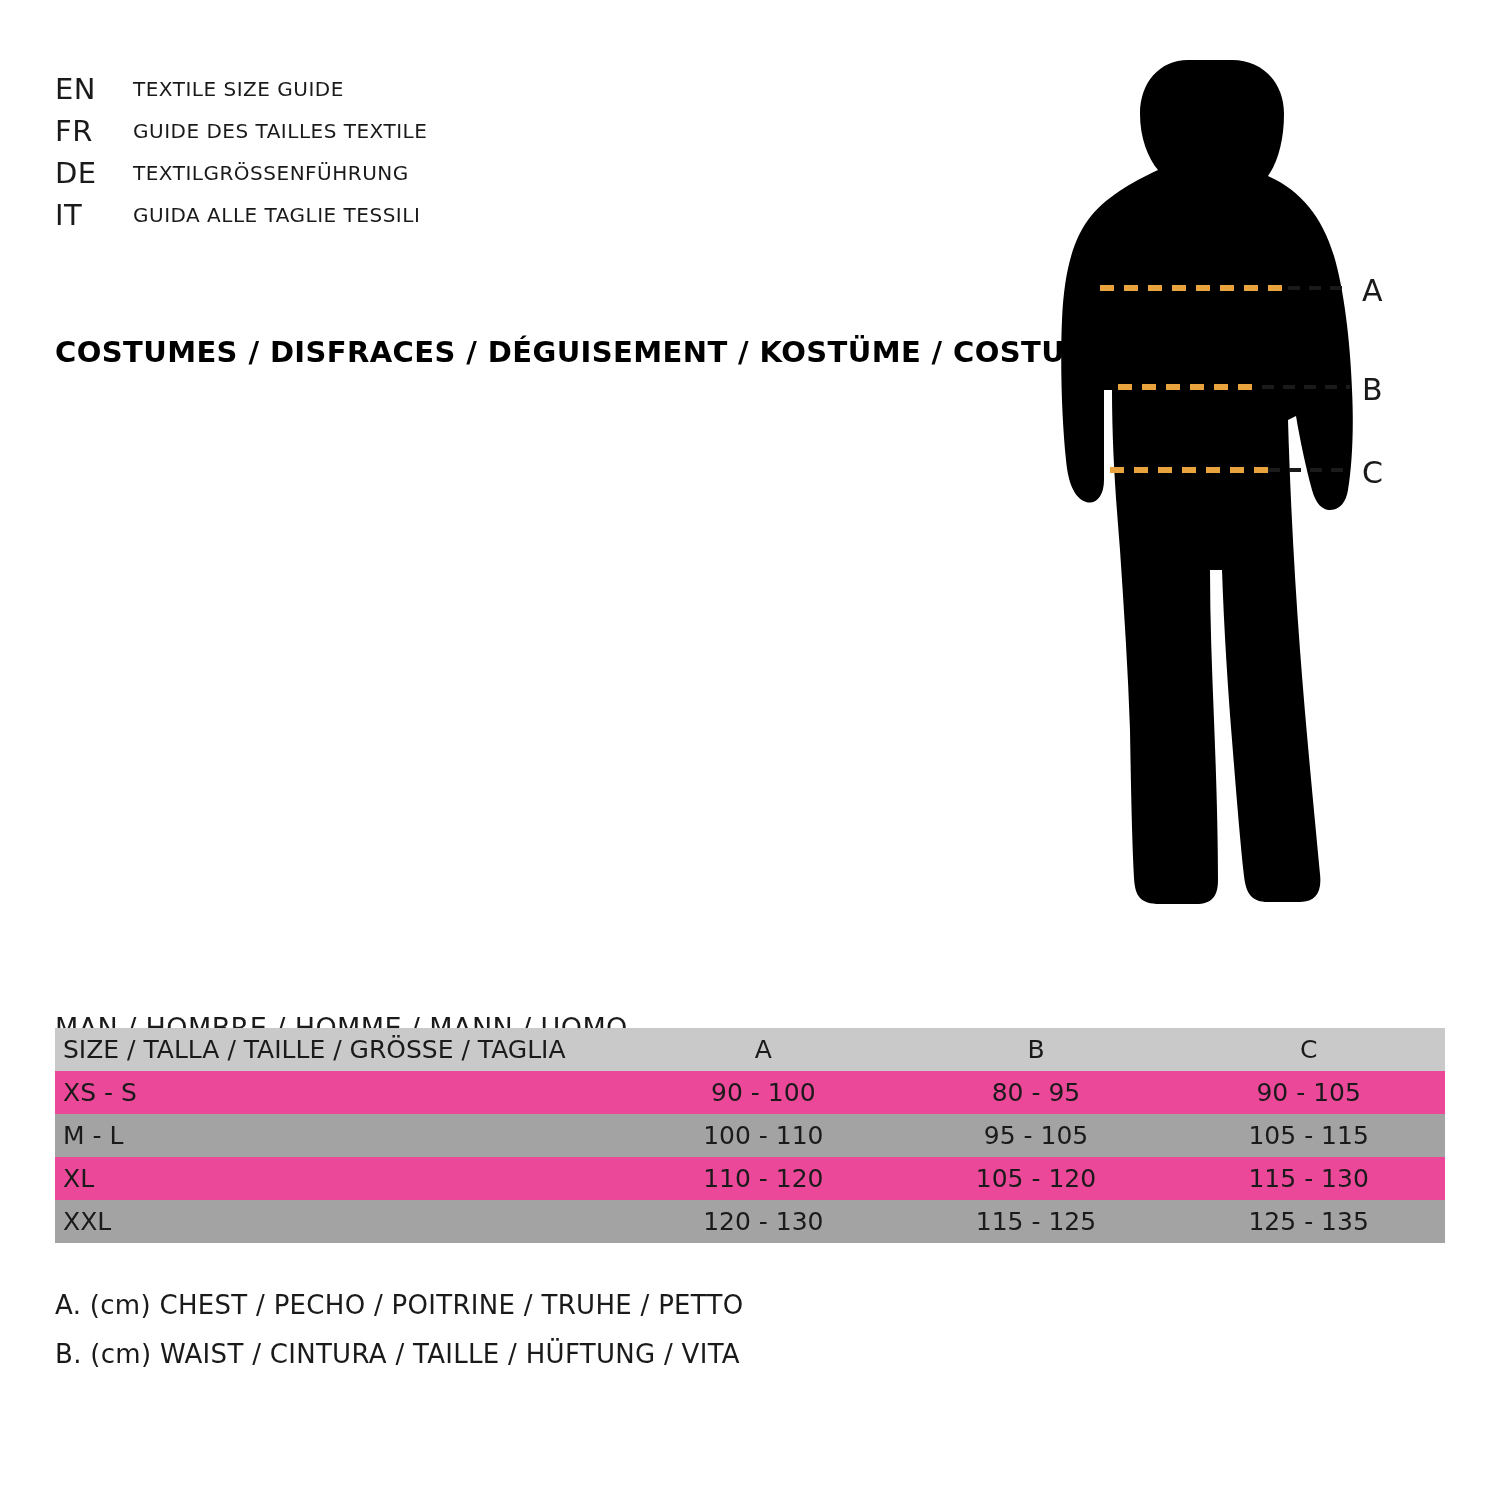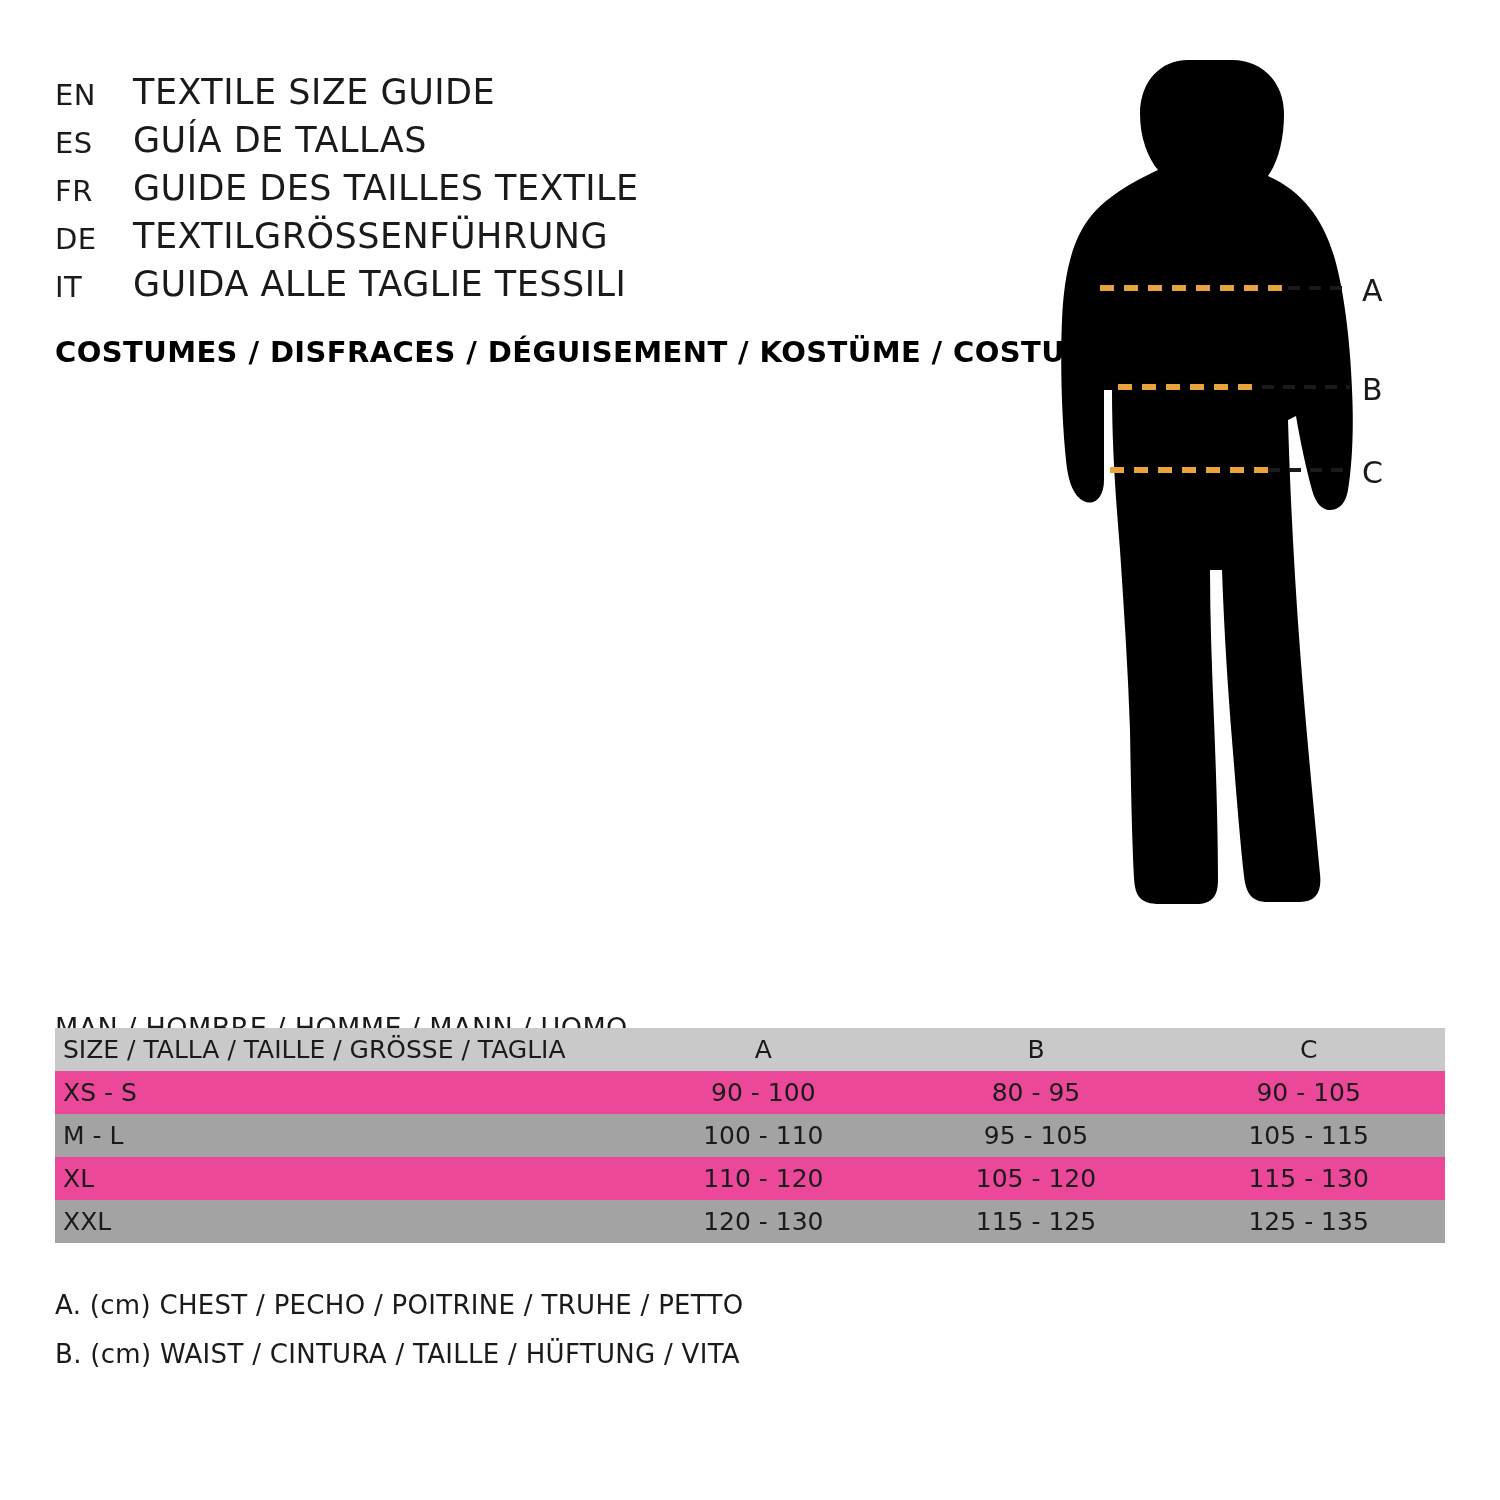--- a/index.html
+++ b/index.html
@@ -23,31 +23,31 @@
 
   
   .lang-block {
     position: absolute;
     left: 55px;
     top: 72px;
     width: 620px;
   }
   .lang-row {
     display: flex;
-    align-items: flex-end;
+    align-items: center;
     margin-bottom: 8px;
   }
   .lang-code {
     width: 78px;
     font-size: 29px;
     letter-spacing: 0.5px;
     color: #1a1a1a;
   }
   .lang-text {
-    font-size: 35px;
+    font-size: 20px;
     letter-spacing: 0.5px;
     color: #1a1a1a;
     white-space: nowrap;
   }
   .costumes-line {
     position: absolute;
     left: 55px;
     top: 335px;
     font-size: 29px;
     font-weight: bold;
@@ -136,24 +136,20 @@
 </style>
 </head>
 <body>
 
 <div class="page">
 
   <div class="lang-block">
     <div class="lang-row">
       <div class="lang-code">EN</div>
       <div class="lang-text">TEXTILE SIZE GUIDE</div>
-    </div>
-    <div class="lang-row">
-      <div class="lang-code">ES</div>
-      <div class="lang-text">GUÍA DE TALLAS</div>
     </div>
     <div class="lang-row">
       <div class="lang-code">FR</div>
       <div class="lang-text">GUIDE DES TAILLES TEXTILE</div>
     </div>
     <div class="lang-row">
       <div class="lang-code">DE</div>
       <div class="lang-text">TEXTILGRÖSSENFÜHRUNG</div>
     </div>
     <div class="lang-row">

